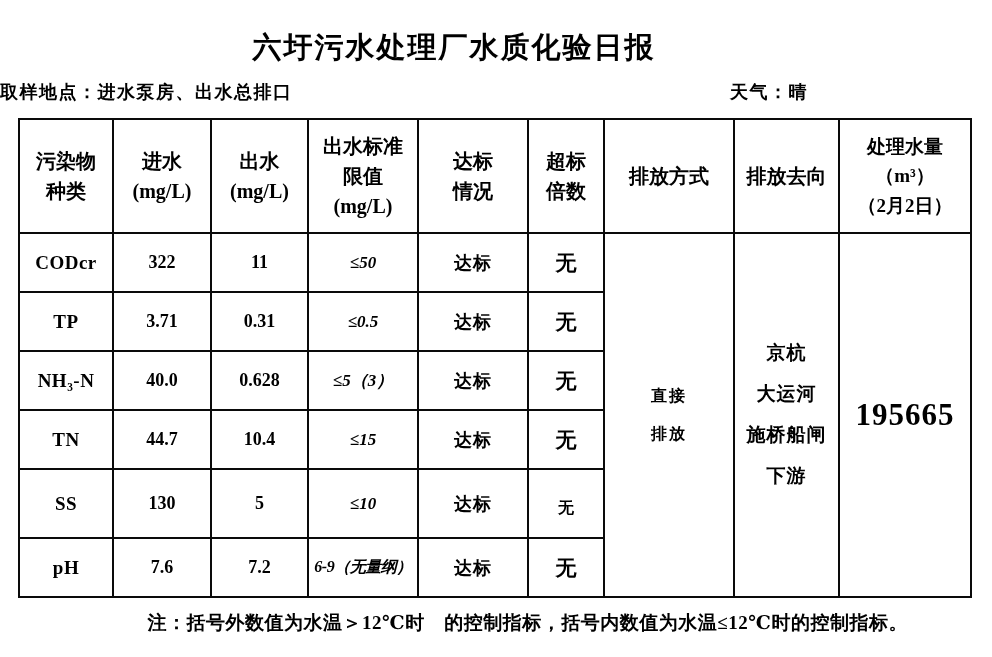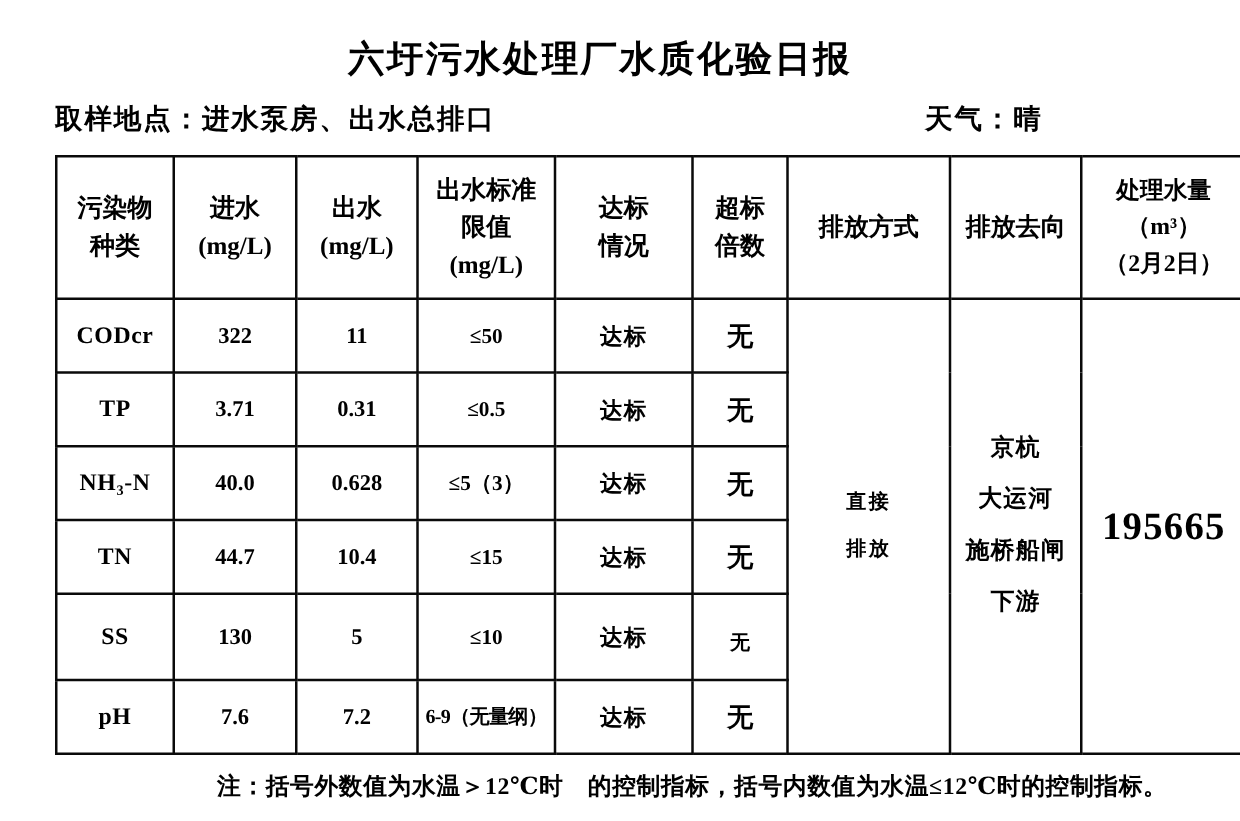--- a/index.html
+++ b/index.html
@@ -2,35 +2,35 @@
 <html><head>
 <meta charset="utf-8">
 <style>
   html, body { margin: 0; padding: 0; background: #ffffff; }
   body {
     width: 992px; height: 657px;
     font-family: "Liberation Serif", "DejaVu Serif", serif;
     color: #000;
     overflow: hidden;
   }
-  .page { width: 908px; height: 657px; position: relative; padding-left: 26px; }
+  .page { width: 908px; height: 657px; position: relative; }
 
   .report-title {
     text-align: center;
     padding-top: 28px;
     font-size: 29px;
     font-weight: 700;
     letter-spacing: 2px;
   }
 
   .info-row {
     display: flex;
     justify-content: space-between;
-    margin: 12px 100px 0 18px;
-    font-size: 22px;
+    margin: 12px 100px 0 0;
+    font-size: 18px;
     font-weight: 700;
     letter-spacing: 1.5px;
     white-space: nowrap;
   }
   .info-right { display: flex; gap: 34px; }
 
   table.report-table {
     border-collapse: collapse;
     table-layout: fixed;
     margin: 14px 0 0 18px;
@@ -48,21 +48,21 @@
     height: 112px;
     font-size: 20px;
     line-height: 1.5;
     white-space: pre-line;
   }
   .report-table thead th.vol-head { font-size: 19px; line-height: 1.55; }
   .report-table tbody td { height: 57px; }
 
   .name-cell   { font-size: 19px; letter-spacing: 0.5px; }
   .num-cell    { font-size: 18px; }
-  .limit-cell  { font-size: 17px; }
+  .limit-cell  { font-size: 17px; font-style: italic; }
   .limit-cell.small { font-size: 16px; letter-spacing: -0.5px; margin-top: 17px; }
   .status-cell { font-size: 18px; letter-spacing: 1px; }
   .exceed-cell { font-size: 21px; vertical-align: top; padding-top: 5px; }
   .exceed-cell.small { font-size: 16px; vertical-align: middle; padding-top: 10px; }
 
   .mode-cell {
     font-size: 16px;
     line-height: 2.35;
     white-space: pre-line;
     letter-spacing: 2px;

